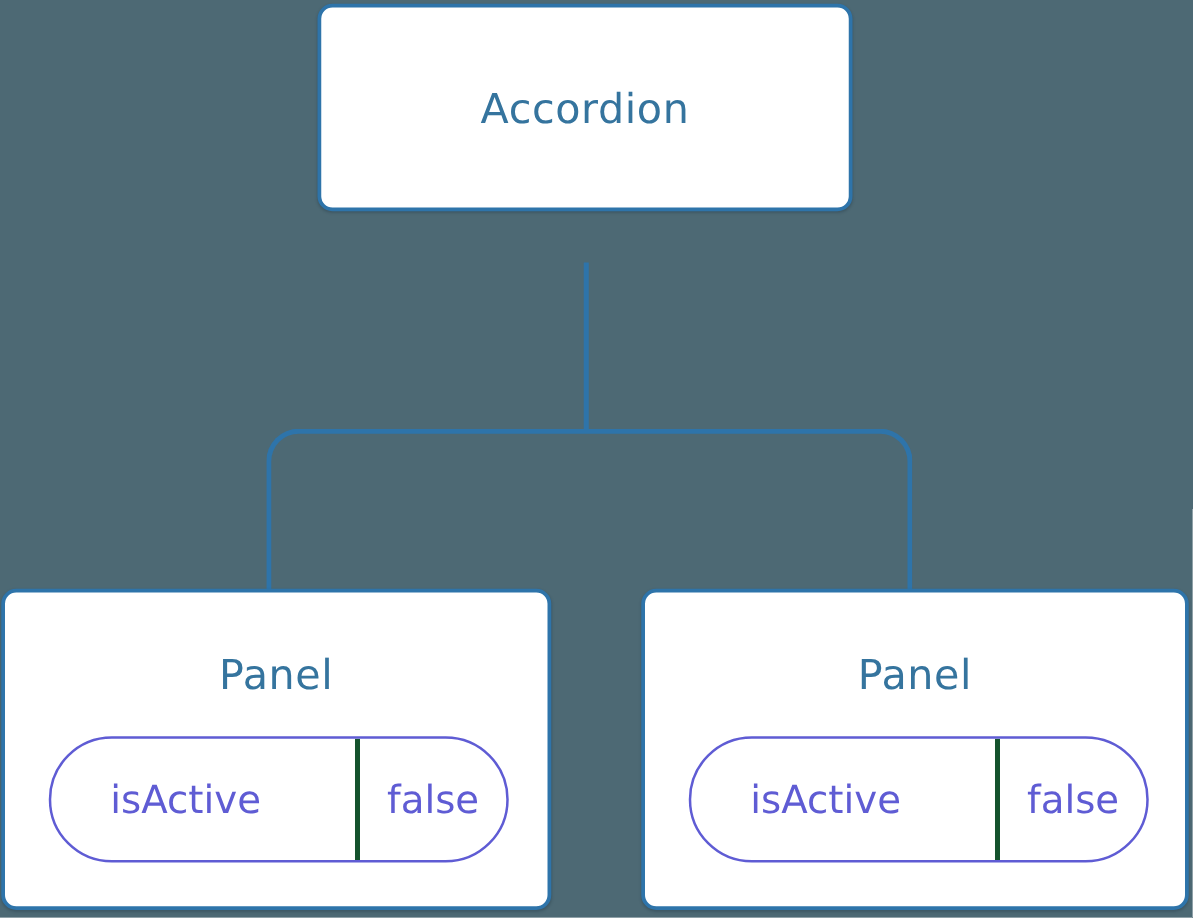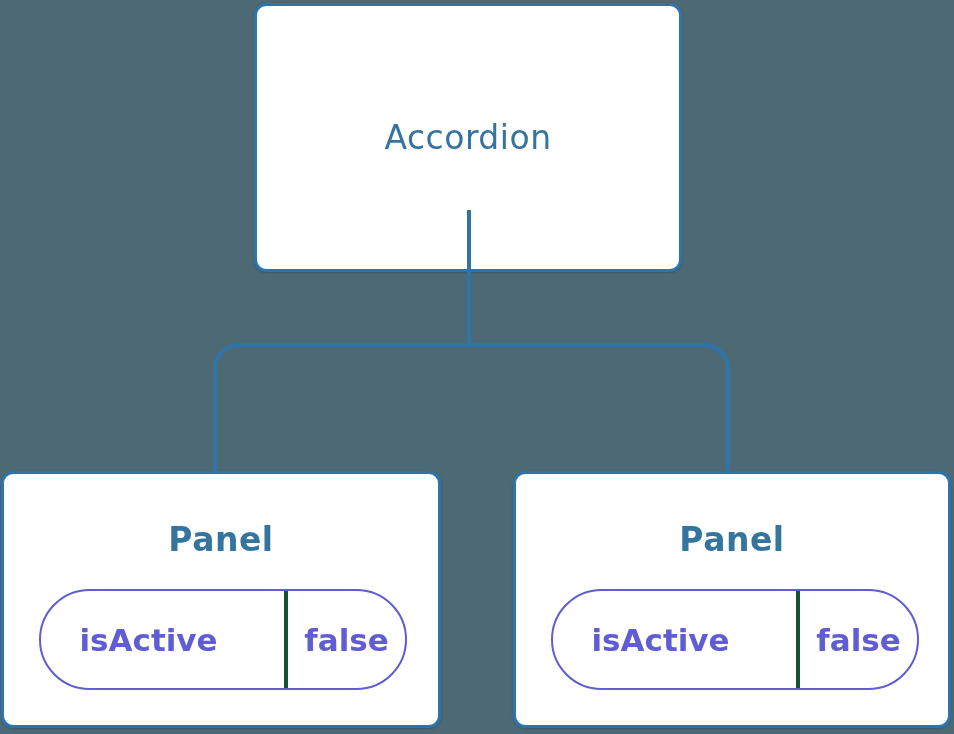--- a/index.html
+++ b/index.html
@@ -19,21 +19,21 @@
     background: #ffffff;
     border: 3px solid #2e74aa;
     border-radius: 12px;
     box-sizing: border-box;
     box-shadow: 0 1px 2px rgba(20, 40, 55, 0.25);
   }
   .root-node {
     left: 254px;
     top: 3px;
     width: 428px;
-    height: 269px;
+    height: 166px;
     display: flex;
     align-items: center;
     justify-content: center;
   }
   .root-label {
     font-size: 33px;
     color: #35749e;
     letter-spacing: 0.5px;
   }
   .connector-stem {
@@ -52,21 +52,20 @@
     height: 129px;
     box-sizing: border-box;
     border: 4px solid #2e74aa;
     border-bottom: none;
     border-radius: 26px 26px 0 0;
   }
   .panel-node {
     top: 471px;
     width: 440px;
     height: 257px;
-    font-weight: bold;
   }
   .panel-left  { left: 1px; }
   .panel-right { left: 513px; width: 438px; }
   .panel-title {
     position: absolute;
     top: 46px;
     left: 0;
     width: 100%;
     text-align: center;
     font-size: 33px;

